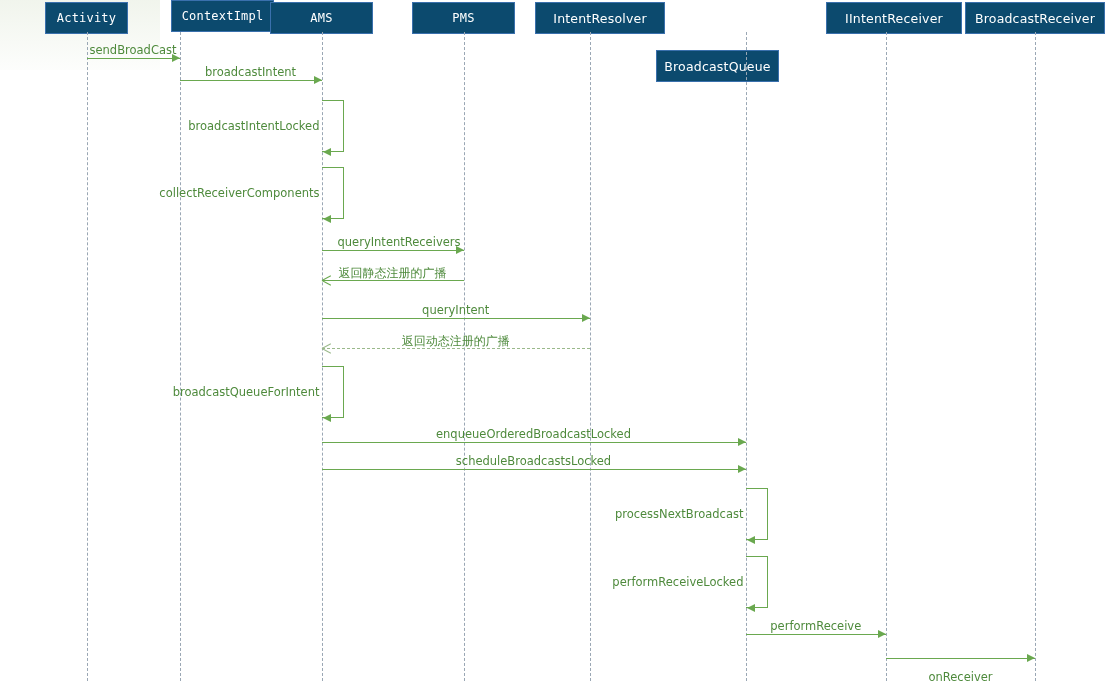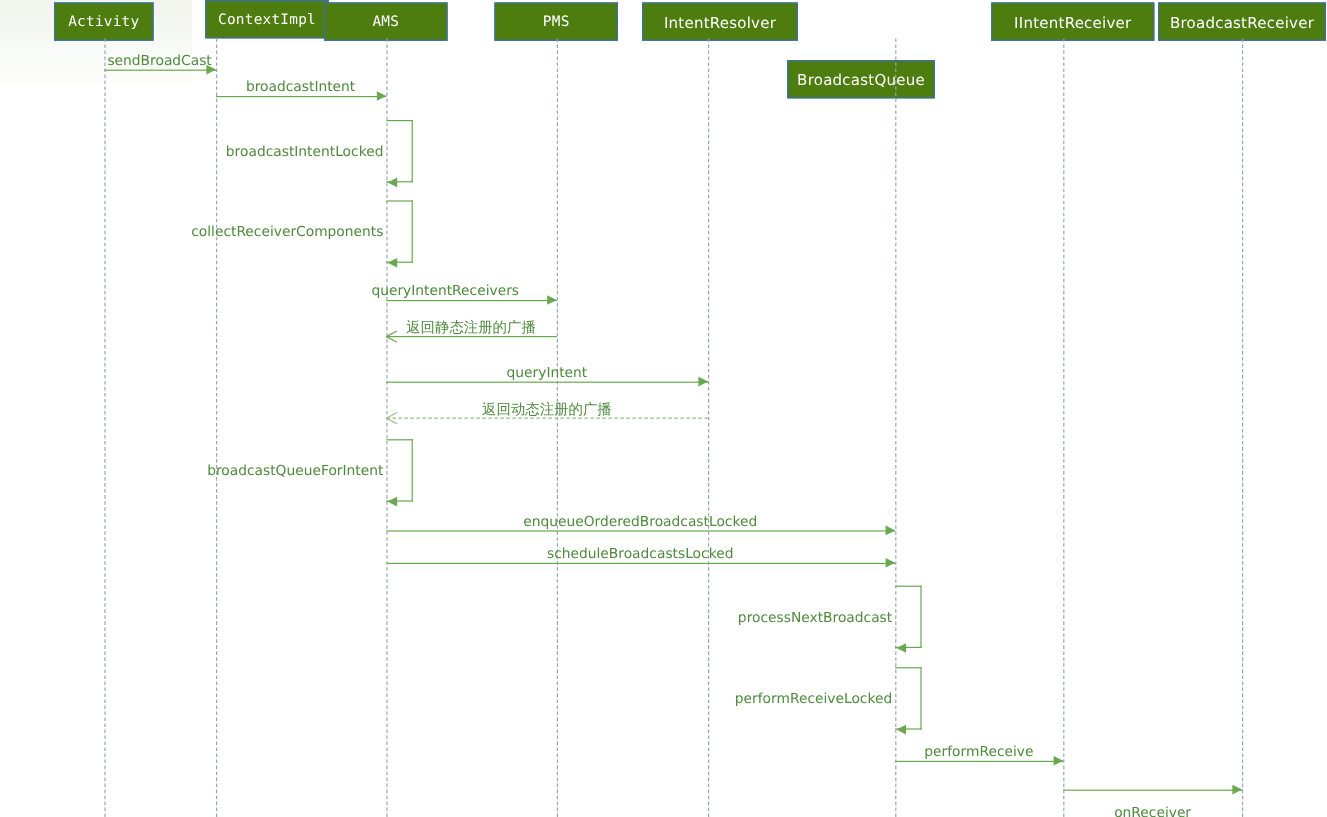--- a/index.html
+++ b/index.html
@@ -14,21 +14,21 @@
     position: relative;
     width: 1106px;
     height: 681px;
     background: #ffffff;
     overflow: hidden;
   }
   .actor-box {
     position: absolute;
     box-sizing: border-box;
     height: 32px;
-    background: #4d7c0f;
+    background: #0c4a6e;
     border: 1px solid #3a70ad;
     color: #ffffff;
     font-size: 12.5px;
     display: flex;
     align-items: center;
     justify-content: center;
     letter-spacing: 0.2px;
   }
   .actor-box.mono {
     font-family: "DejaVu Sans Mono", monospace;
@@ -157,21 +157,21 @@
     <div class="arrow-head right" style="left: 313.5px; top: 76px;"></div>
     <div class="msg-label" style="left: 250.5px; top: 65px;">broadcastIntent</div>
     <div class="self-loop" style="left: 321.5px; top: 100px;"></div>
     <div class="arrow-head left" style="left: 322.5px; top: 148px;"></div>
     <div class="msg-label" style="left: 319.5px; top: 119px; transform: translateX(-100%);">broadcastIntentLocked</div>
     <div class="self-loop" style="left: 321.5px; top: 167px;"></div>
     <div class="arrow-head left" style="left: 322.5px; top: 215px;"></div>
     <div class="msg-label" style="left: 319.5px; top: 186px; transform: translateX(-100%);">collectReceiverComponents</div>
     <div class="arrow-line" style="left: 321.5px; top: 250px; width: 142px;"></div>
     <div class="arrow-head right" style="left: 455.5px; top: 246px;"></div>
-    <div class="msg-label" style="left: 371px; top: 235px;">queryIntentReceivers</div>
+    <div class="msg-label" style="left: 399px; top: 235px;">queryIntentReceivers</div>
     <div class="arrow-line" style="left: 321.5px; top: 280px; width: 142px;"></div>
     <div class="arrow-head open-left" style="left: 321.5px; top: 276px;"></div>
     <div class="msg-label cjk" style="left: 392.5px; top: 265px;">返回静态注册的广播</div>
     <div class="arrow-line" style="left: 321.5px; top: 318px; width: 268.5px;"></div>
     <div class="arrow-head right" style="left: 582px; top: 314px;"></div>
     <div class="msg-label" style="left: 455.75px; top: 303px;">queryIntent</div>
     <div class="arrow-line dashed" style="left: 321.5px; top: 348px; width: 268.5px;"></div>
     <div class="arrow-head open-left dash" style="left: 321.5px; top: 344px;"></div>
     <div class="msg-label cjk" style="left: 455.75px; top: 333px;">返回动态注册的广播</div>
     <div class="self-loop" style="left: 321.5px; top: 366px;"></div>

